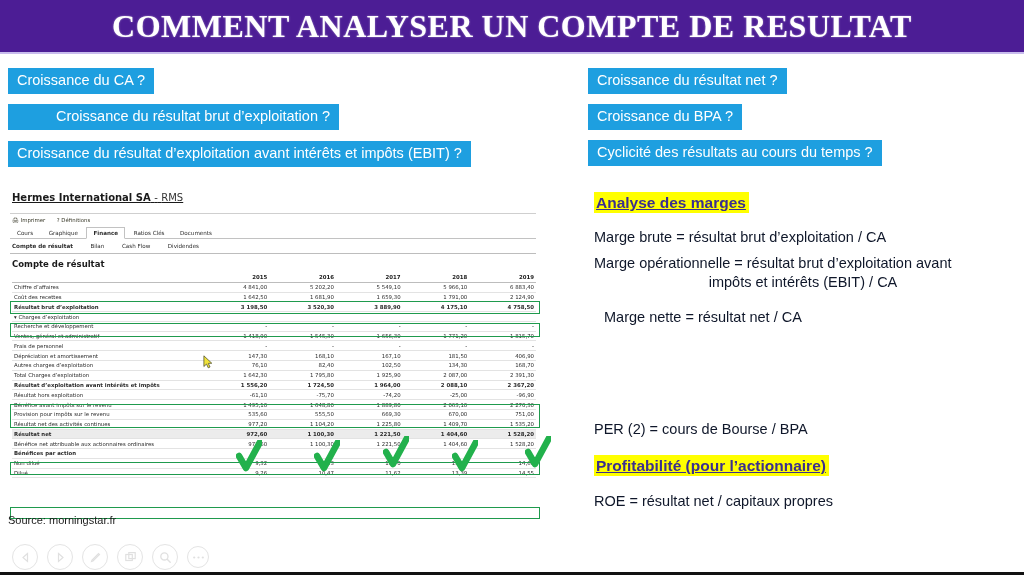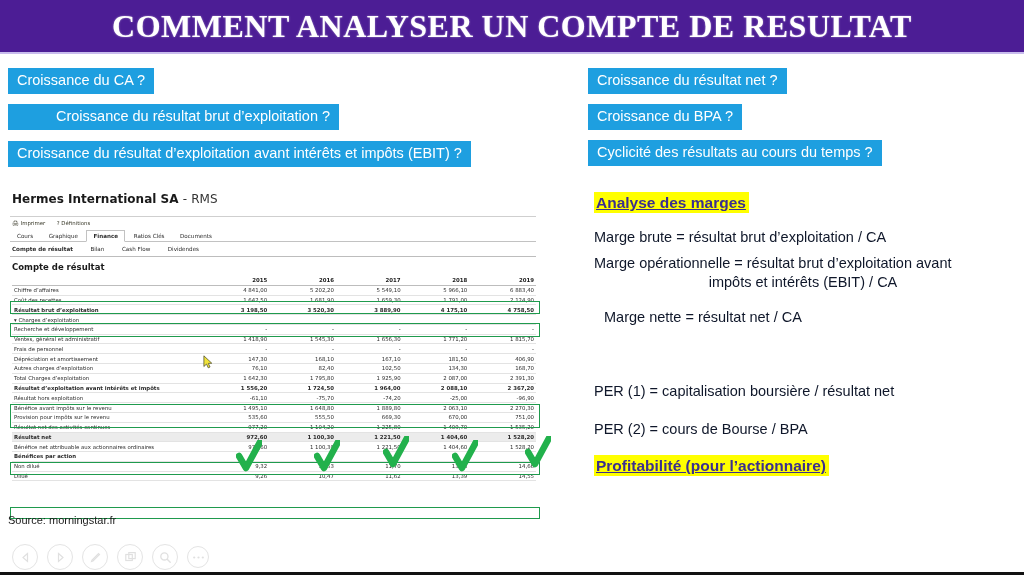--- a/index.html
+++ b/index.html
@@ -48,23 +48,24 @@
 
   
   .shot{
     position:absolute;left:6px;top:186px;width:534px;height:346px;
     background:#ffffff;
     font-size:5.6px;
     color:#222;
     overflow:hidden;
   }
   .shot-head{
-    font-size:12px;font-weight:bold;color:#1a1a1a;
+    font-size:10px;font-weight:bold;color:#1a1a1a;
     padding:6px 0 0 6px;
     font-family:"DejaVu Sans", sans-serif;
+    text-decoration:underline;
   }
   .shot-head .light{font-weight:normal;color:#333;}
   .shot-rule{height:1px;background:#cfcfcf;margin:10px 4px 0 4px;}
   .shot-tools{
     font-size:5.4px;color:#3a3a2a;padding:3px 0 2px 6px;
     font-family:"DejaVu Sans", sans-serif;
   }
   .shot-tools .sep{display:inline-block;width:8px;}
   .tabs{
     position:relative;margin:1px 4px 0 4px;height:12px;
@@ -424,27 +425,27 @@
   <p class="ptxt r-marge-brute">Marge brute = résultat brut d’exploitation / CA</p>
 
   <div class="ptxt r-marge-op">
     <span>Marge opérationnelle = résultat brut d’exploitation avant</span>
     <span class="l2">impôts et intérêts (EBIT) / CA</span>
   </div>
 
   <p class="ptxt r-marge-nette">Marge nette = résultat net / CA</p>
 
 
-  <p class="ptxt r-per1">PER (1) = capitalisation boursière / résultat net</p>
   <p class="ptxt r-per2">PER (2) = cours de Bourse / BPA</p>
 
   <div class="h-profit">
     <span class="hl">Profitabilité (pour l’actionnaire)</span>
   </div>
 
+  <p class="ptxt r-roe">ROE = résultat net / capitaux propres</p>
 </div>
 
 <div class="bottombar">
   <div class="tbtn" style="left:12px;">
     <svg width="11" height="11" viewBox="0 0 11 11">
         <path d="M7.5 1.5 L3 5.5 L7.5 9.5 Z" fill="none" stroke="#e0e0e0" stroke-width="1.2"></path>
       </svg>
   </div>
   <div class="tbtn" style="left:47px;">
     <svg width="11" height="11" viewBox="0 0 11 11">

